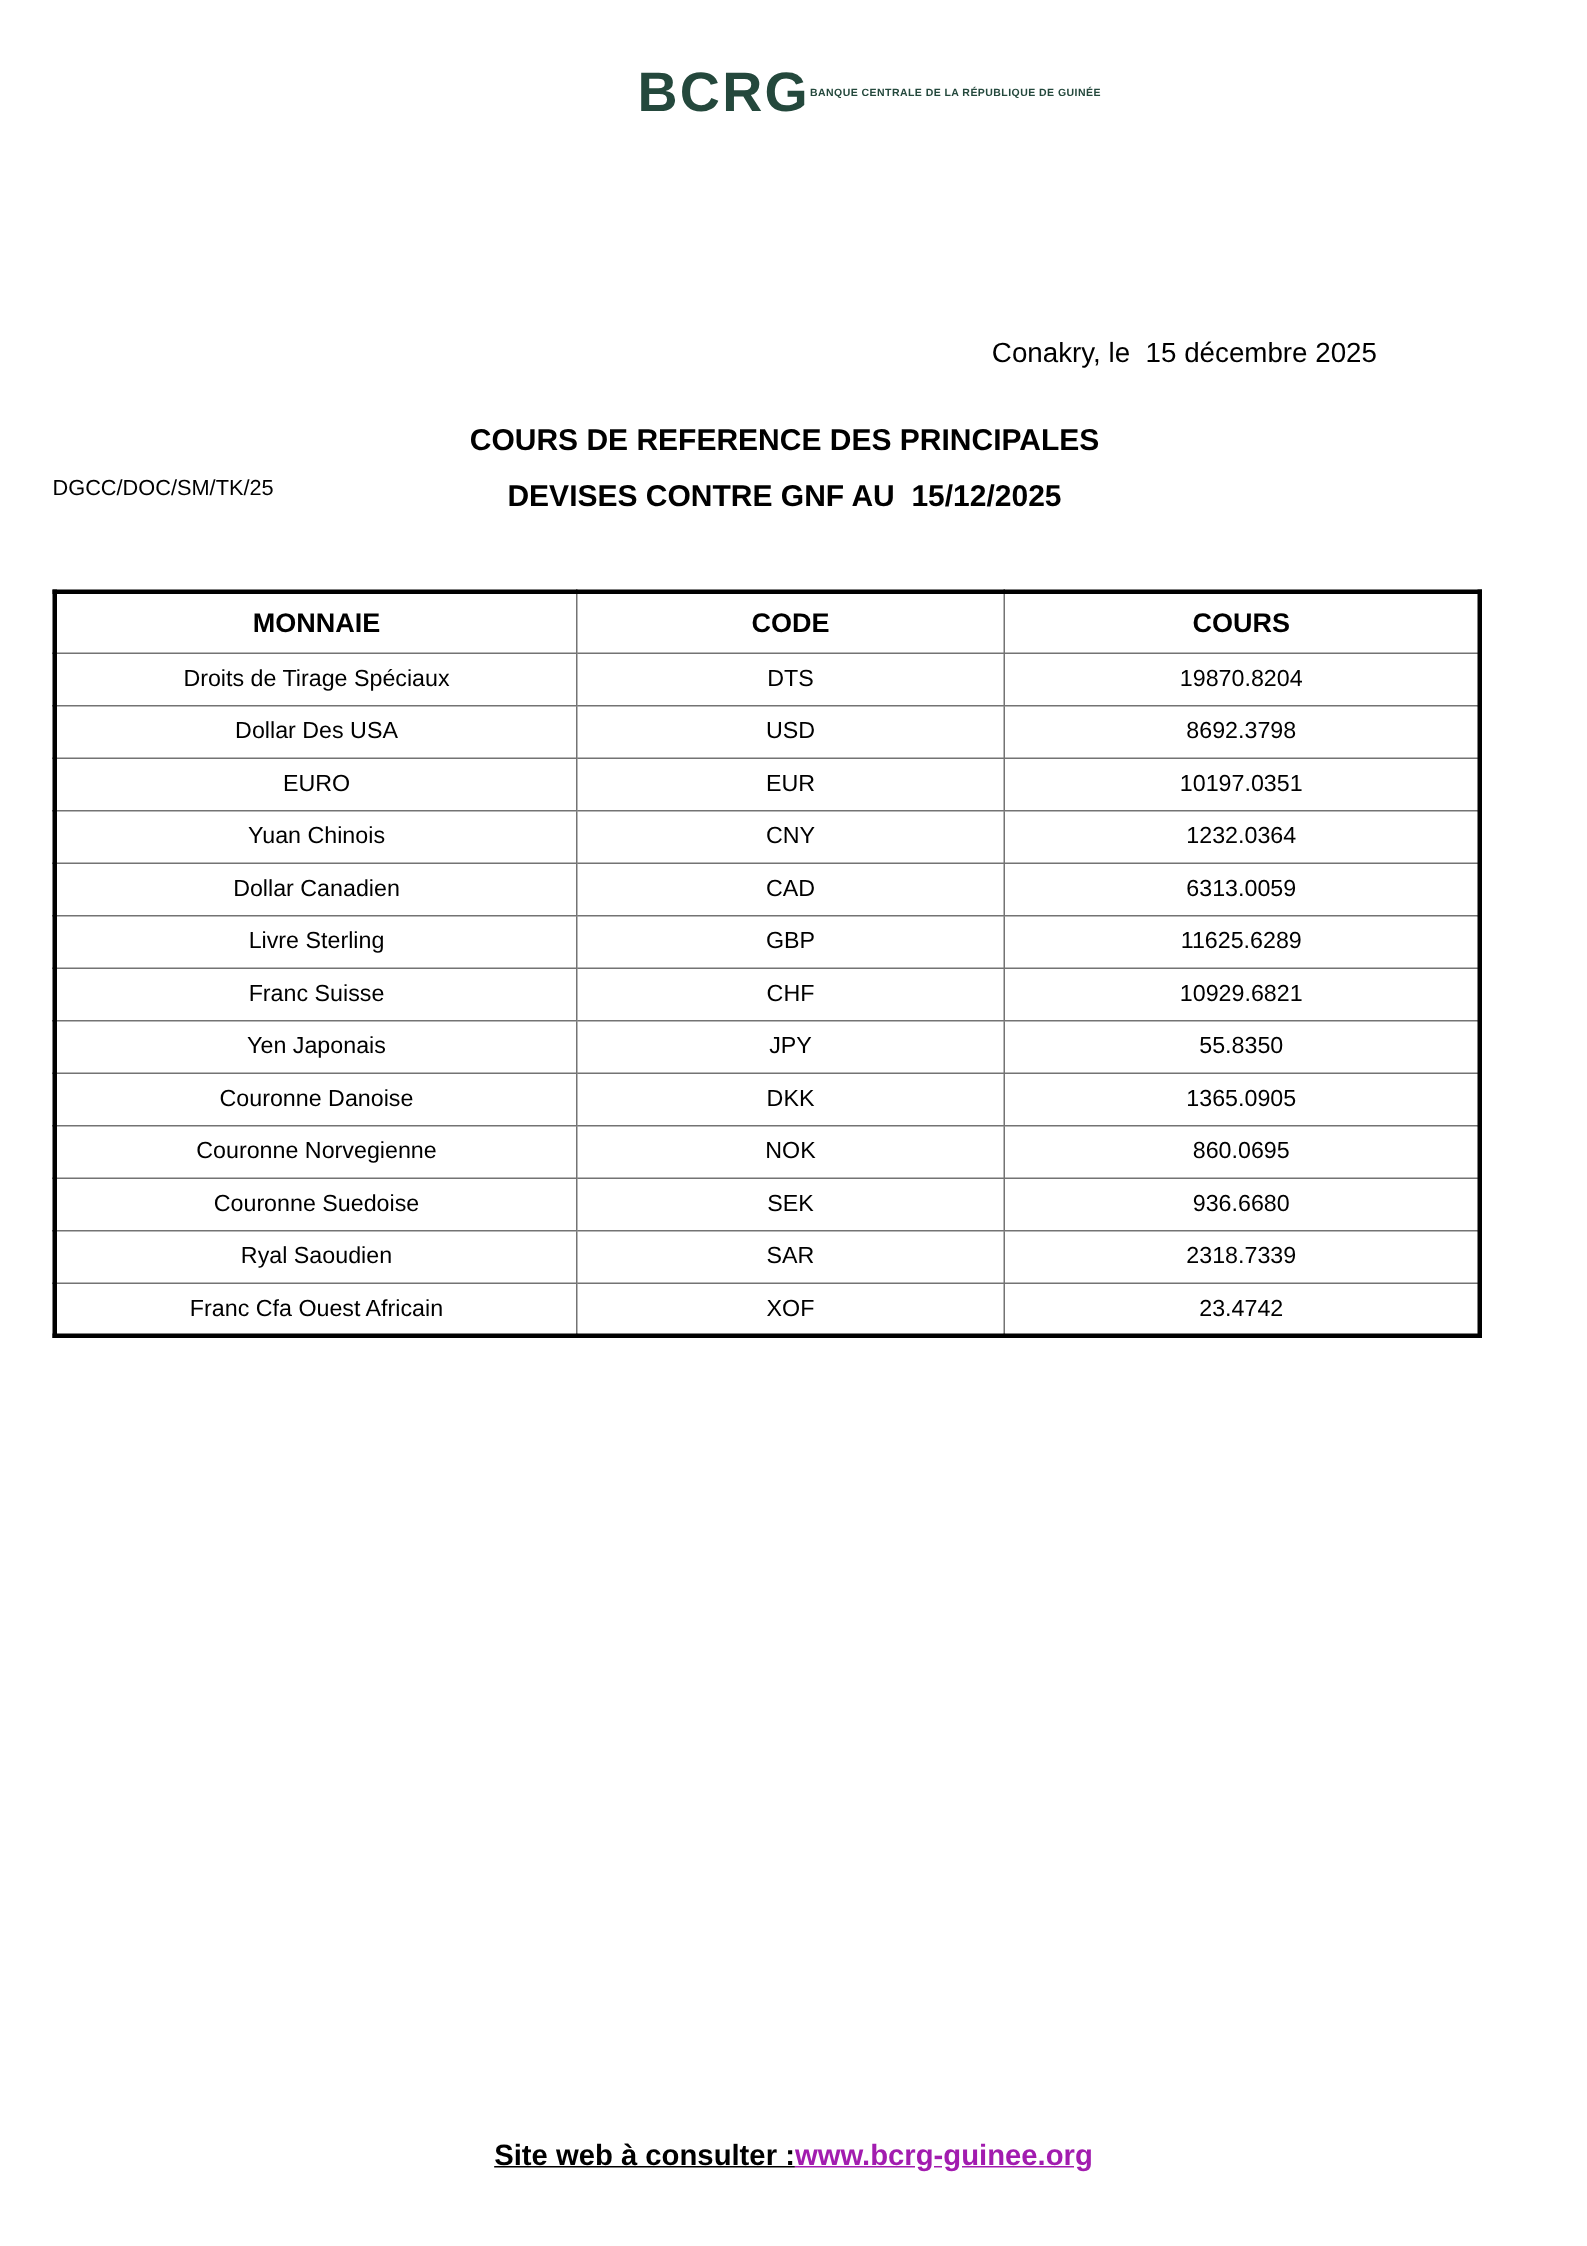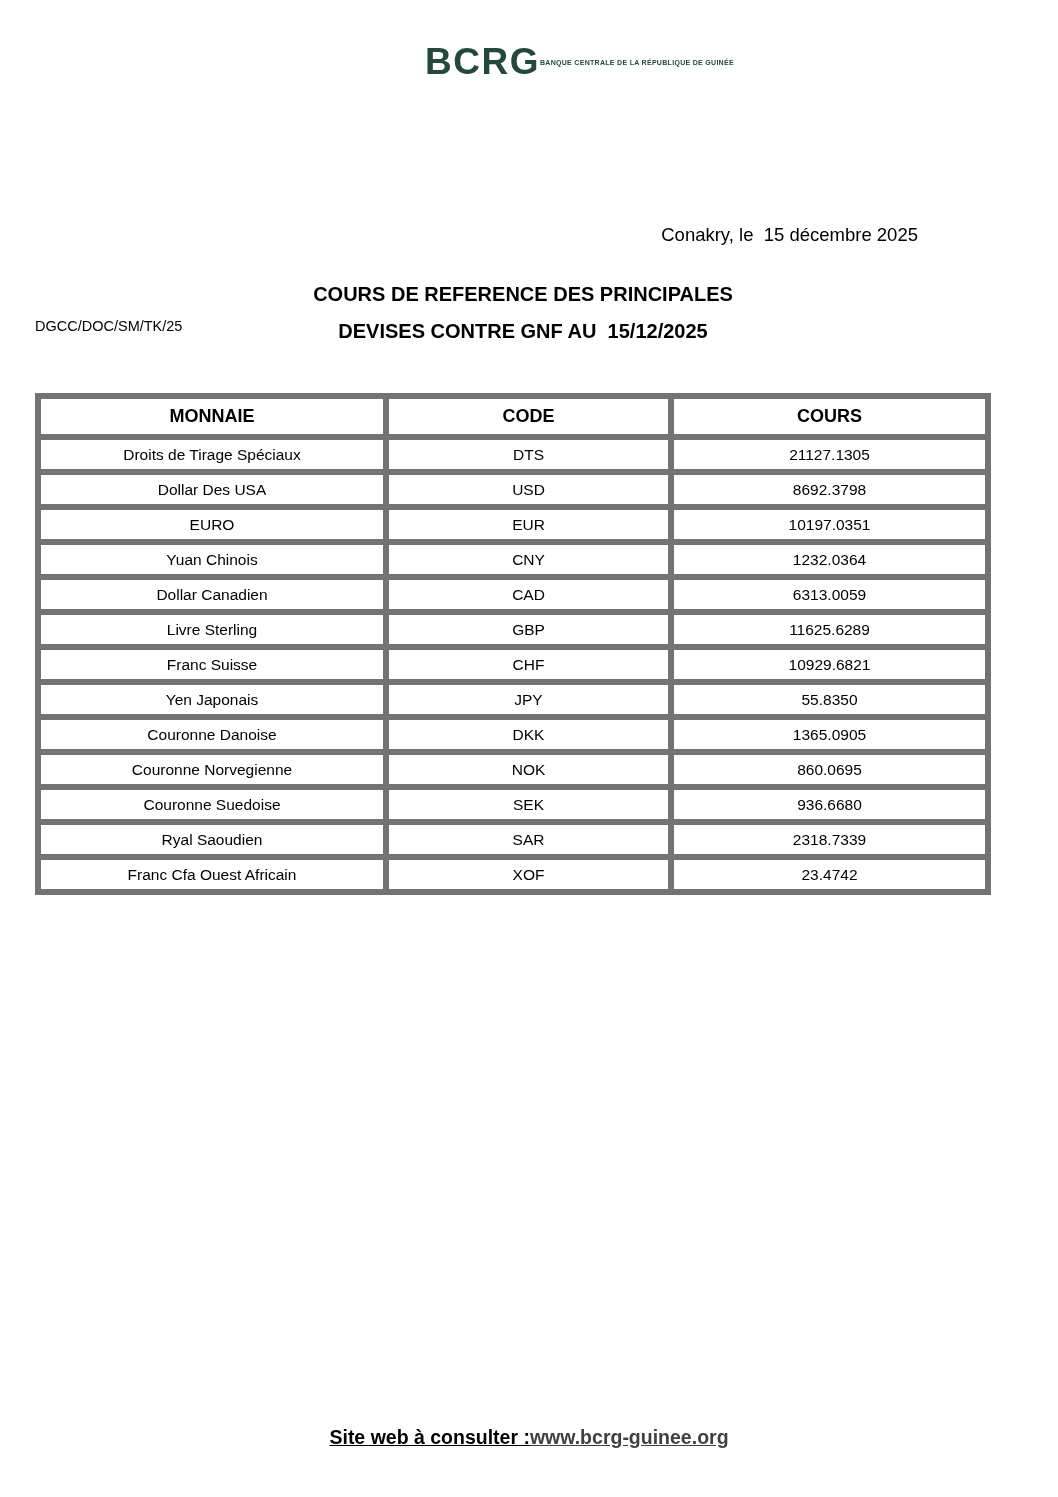--- a/index.html
+++ b/index.html
@@ -76,21 +76,21 @@
   table.rates {
     position: absolute;
     left: 35px;
     top: 393px;
     width: 950px;
     border-collapse: collapse;
     border: 3px solid #000;
     table-layout: fixed;
   }
   table.rates th, table.rates td {
-    border: 6px solid #737373;
+    border: 1px solid #737373;
     text-align: center;
     vertical-align: middle;
     overflow: hidden;
   }
   table.rates th {
     height: 41px;
     font-size: 18px;
     font-weight: bold;
   }
   table.rates td {
@@ -183,21 +183,21 @@
       <tr>
         <th>MONNAIE</th>
         <th>CODE</th>
         <th>COURS</th>
       </tr>
     </thead>
     <tbody>
         <tr>
           <td>Droits de Tirage Spéciaux</td>
           <td>DTS</td>
-          <td>21127.1305</td>
+          <td>19870.8204</td>
         </tr>
         <tr>
           <td>Dollar Des USA</td>
           <td>USD</td>
           <td>8692.3798</td>
         </tr>
         <tr>
           <td>EURO</td>
           <td>EUR</td>
           <td>10197.0351</td>
@@ -249,16 +249,16 @@
         </tr>
         <tr>
           <td>Franc Cfa Ouest Africain</td>
           <td>XOF</td>
           <td>23.4742</td>
         </tr>
       </tbody>
   </table>
 
   <div class="footer-line">
-    <span class="footer-label">Site web à consulter :</span><a class="footer-link" href="www.bcrg-guinee.org" style="color: #404040;">www.bcrg-guinee.org</a>
+    <span class="footer-label">Site web à consulter :</span><a class="footer-link" href="www.bcrg-guinee.org" style="color: #a21caf;">www.bcrg-guinee.org</a>
   </div>
 
 </div>
 
 </body></html>

